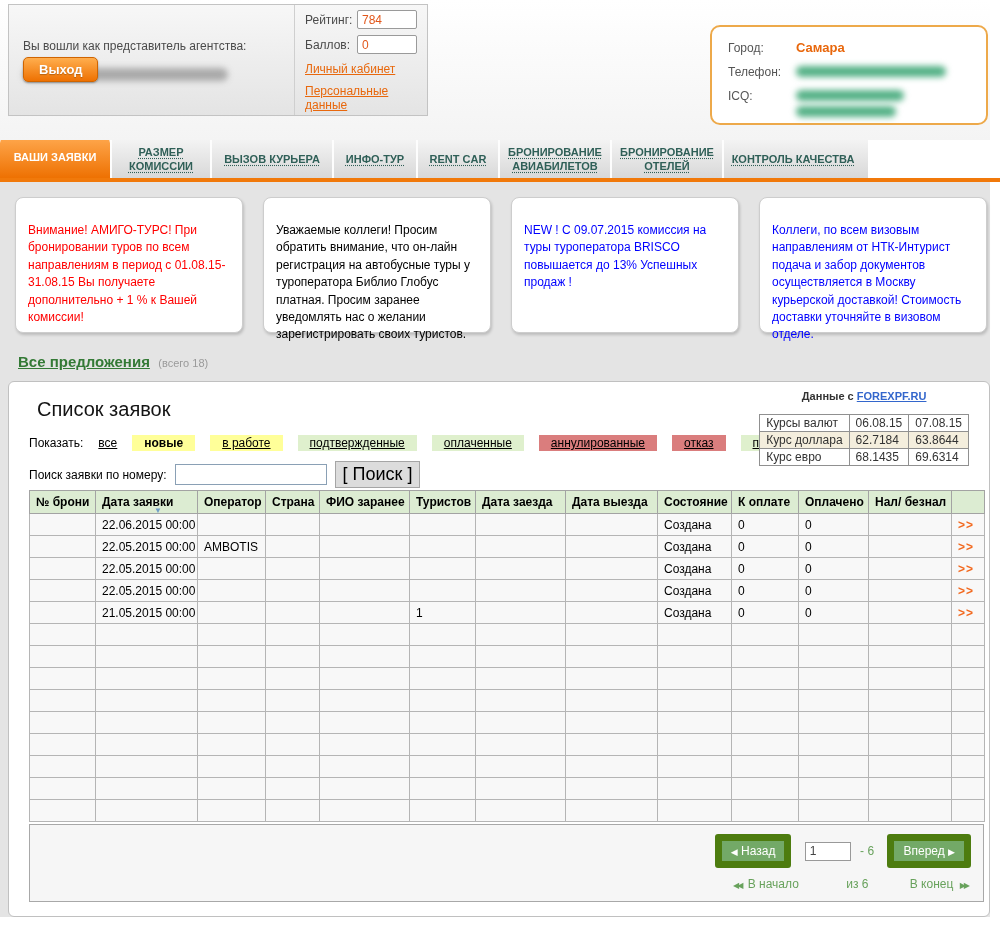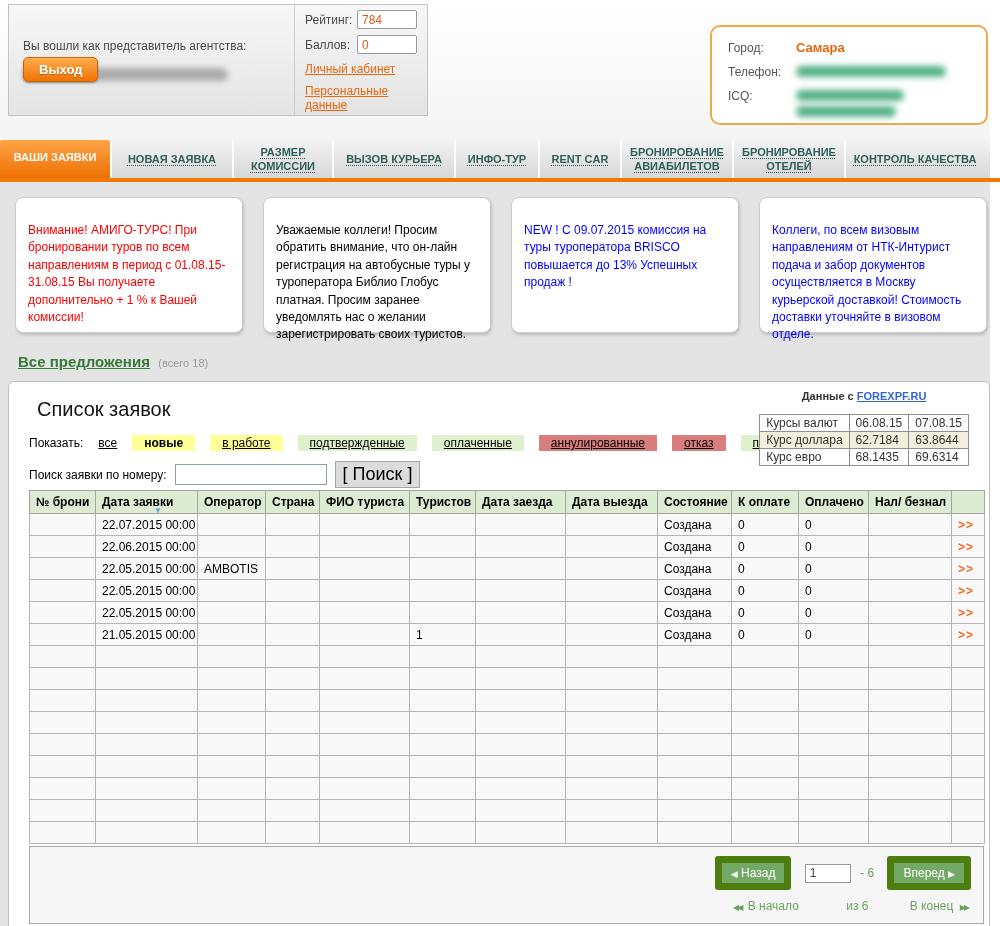--- a/index.html
+++ b/index.html
@@ -160,23 +160,20 @@
         <span class="redact-green icq-redacted-1" style="display:block"></span>
         <span class="redact-green icq-redacted-2" style="display:block"></span>
       </span>
     </div>
   </div>
 </div>
 
 <div class="tabbar">
   <div class="tab t1 active">
       <span>ВАШИ ЗАЯВКИ</span>
-    </div>
-  <div class="tab t2">
-      <span>НОВАЯ ЗАЯВКА</span>
     </div>
   <div class="tab t3">
       <span>РАЗМЕР КОМИССИИ</span>
     </div>
   <div class="tab t4">
       <span>ВЫЗОВ КУРЬЕРА</span>
     </div>
   <div class="tab t5">
       <span>ИНФО-ТУР</span>
     </div>
@@ -270,47 +267,32 @@
           <col style="width:70px">
           <col style="width:83px">
         <col style="width:33px">
       </colgroup>
       <thead>
           <tr id="req-thead-row">
             <th>№ брони</th>
             <th>Дата заявки<span class="sort-arrow">▼</span></th>
             <th>Оператор</th>
             <th>Страна</th>
-            <th>ФИО туриста</th>
+            <th>ФИО заранее</th>
             <th>Туристов</th>
             <th>Дата заезда</th>
             <th>Дата выезда</th>
             <th>Состояние</th>
             <th>К оплате</th>
             <th>Оплачено</th>
             <th>Нал/ безнал</th>
             <th></th>
           </tr>
         </thead>
       <tbody id="req-tbody">
-          <tr>
-            <td></td>
-            <td>22.07.2015 00:00</td>
-            <td></td>
-            <td></td>
-            <td></td>
-            <td></td>
-            <td></td>
-            <td></td>
-            <td>Создана</td>
-            <td>0</td>
-            <td>0</td>
-            <td></td>
-            <td><span class="open-link">&gt;&gt;</span></td>
-          </tr>
           <tr>
             <td></td>
             <td>22.06.2015 00:00</td>
             <td></td>
             <td></td>
             <td></td>
             <td></td>
             <td></td>
             <td></td>
             <td>Создана</td>

